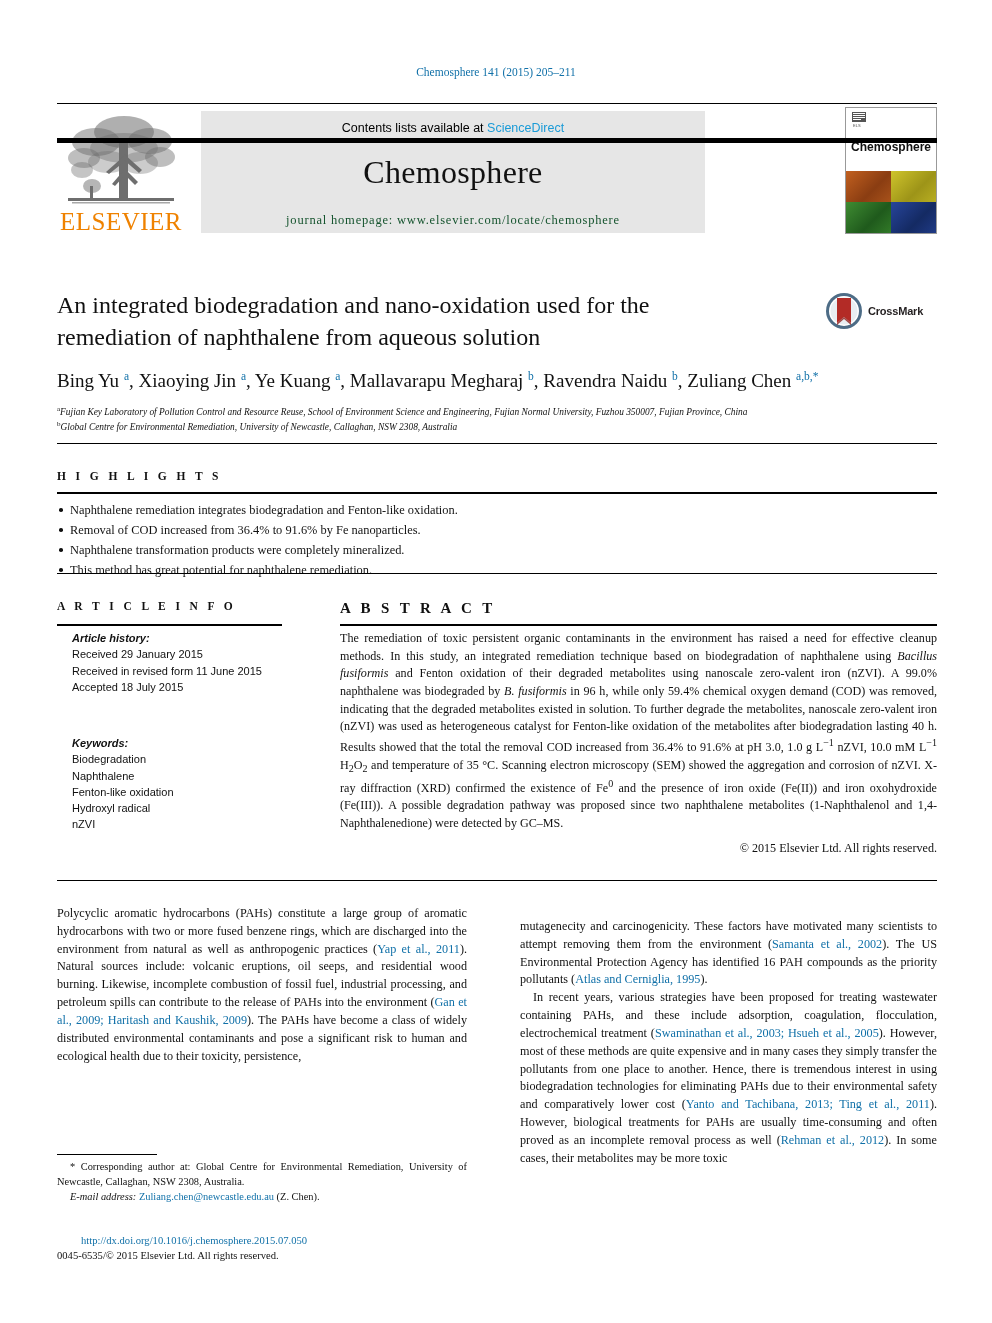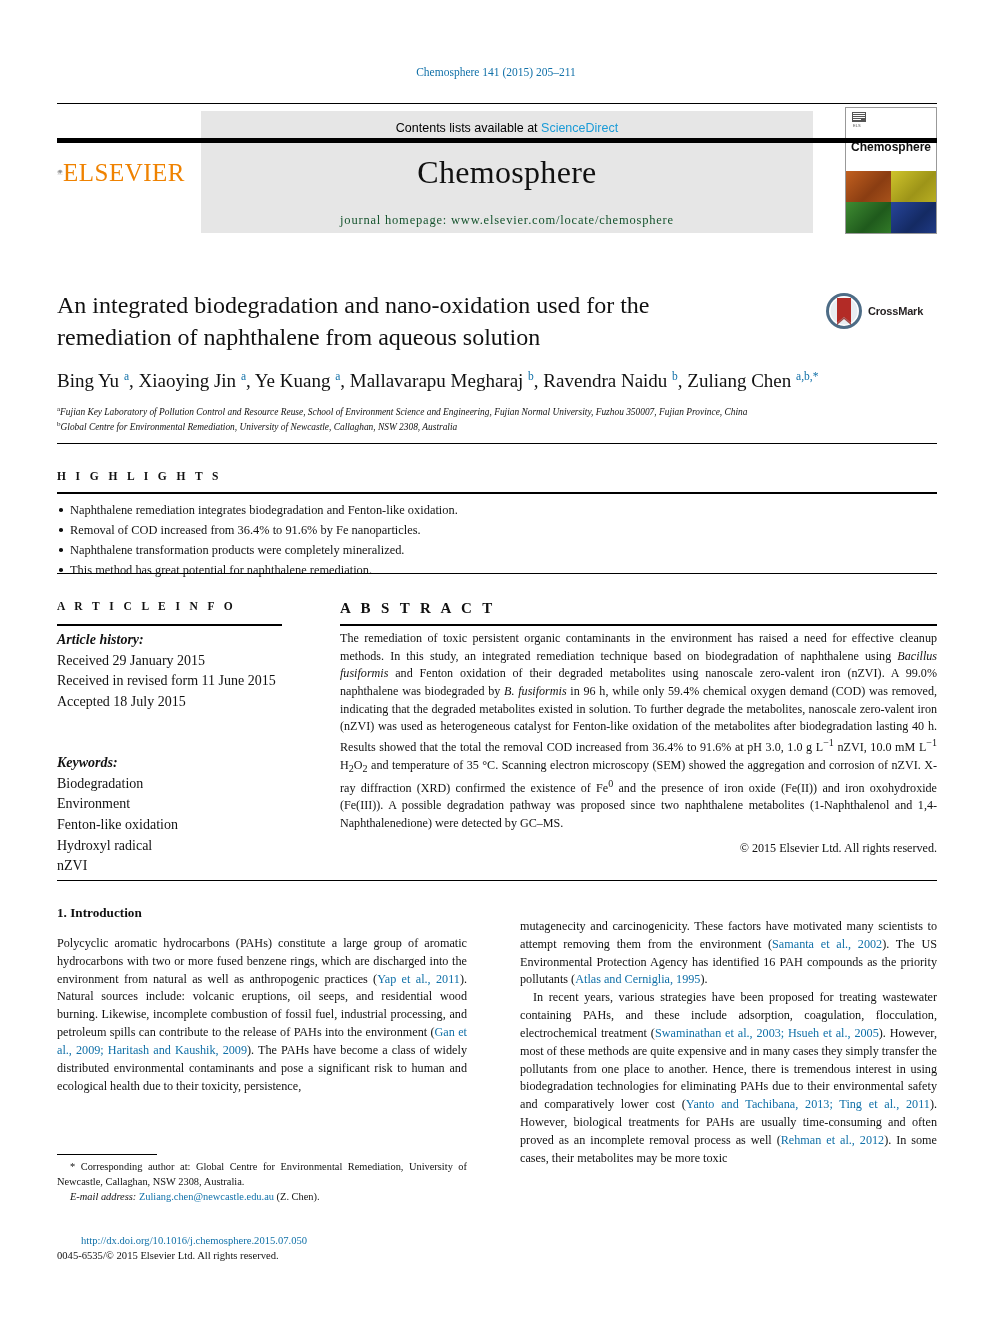--- a/index.html
+++ b/index.html
@@ -43,36 +43,37 @@
   .masthead-rule-top {
     position: absolute;
     top: 0; left: 0; width: 880px;
     border-top: 1.6px solid #000;
   }
   .elsevier-block {
     position: absolute;
     left: 0; top: 6px;
     width: 128px; height: 125px;
     display: flex;
+    flex-direction: column;
     align-items: center;
     justify-content: flex-end;
   }
   .tree-svg { display:block; }
   .elsevier-word {
     font-family: "Liberation Serif", serif;
     font-size: 25px;
     letter-spacing: 0.5px;
     color: #ef8200;
     line-height: 1;
     margin-top: 1px;
   }
   .banner {
     position: absolute;
     left: 144px; top: 8px;
-    width: 612px; height: 122px;
+    width: 504px; height: 122px;
     background: #e6e6e6;
     display: flex;
     flex-direction: column;
     align-items: center;
   }
   .banner-contents {
     margin-top: 10px;
     font-size: 12.5px;
     font-family: "Liberation Sans", sans-serif;
     color: #000;
@@ -214,23 +215,23 @@
   .abs-head {
     position: absolute; left: 340px; top: 600px;
     font-family: "Liberation Serif", serif;
     font-weight: bold; font-size: 15px;
     letter-spacing: 3.4px; color: #111;
   }
   .ai-rule { position: absolute; left: 57px; top: 624px; width: 225px; height: 2.2px; background: #000; }
   .abs-rule { position: absolute; left: 340px; top: 624px; width: 597px; height: 2.2px; background: #000; }
 
   .ai-body {
-    position: absolute; left: 57px; top: 630px; width: 240px;
-    font-family: Liberation Serif, serif;
-    font-size: 14px; line-height: 1.48; color: #111;
+    position: absolute; left: 72px; top: 630px; width: 240px;
+    font-family: Liberation Sans, sans-serif;
+    font-size: 11px; line-height: 1.48; color: #111;
   }
   .ai-label { font-style: italic; font-weight: bold; }
   .ai-gap { height: 40px; }
 
   .abs-body {
     position: absolute; left: 340px; top: 630px; width: 597px;
     font-family: "Liberation Serif", serif;
     font-size: 12.1px; line-height: 1.46; color: #111;
     text-align: justify;
   }
@@ -381,36 +382,35 @@
     <div class="ai-label">Article history:</div>
     <div>
         <div>Received 29 January 2015</div>
         <div>Received in revised form 11 June 2015</div>
         <div>Accepted 18 July 2015</div>
       </div>
     <div class="ai-gap"></div>
     <div class="ai-label">Keywords:</div>
     <div>
         <div>Biodegradation</div>
-        <div>Environment</div>
+        <div>Naphthalene</div>
         <div>Fenton-like oxidation</div>
         <div>Hydroxyl radical</div>
         <div>nZVI</div>
       </div>
   </div>
 
   <div class="abs-body">
     <div>The remediation of toxic persistent organic contaminants in the environment has raised a need for effective cleanup methods. In this study, an integrated remediation technique based on biodegradation of naphthalene using <i>Bacillus fusiformis</i> and Fenton oxidation of their degraded metabolites using nanoscale zero-valent iron (nZVI). A 99.0% naphthalene was biodegraded by <i>B. fusiformis</i> in 96 h, while only 59.4% chemical oxygen demand (COD) was removed, indicating that the degraded metabolites existed in solution. To further degrade the metabolites, nanoscale zero-valent iron (nZVI) was used as heterogeneous catalyst for Fenton-like oxidation of the metabolites after biodegradation lasting 40 h. Results showed that the total the removal COD increased from 36.4% to 91.6% at pH 3.0, 1.0 g L<sup>−1</sup> nZVI, 10.0 mM L<sup>−1</sup> H<sub>2</sub>O<sub>2</sub> and temperature of 35 °C. Scanning electron microscopy (SEM) showed the aggregation and corrosion of nZVI. X-ray diffraction (XRD) confirmed the existence of Fe<sup>0</sup> and the presence of iron oxide (Fe(II)) and iron oxohydroxide (Fe(III)). A possible degradation pathway was proposed since two naphthalene metabolites (1-Naphthalenol and 1,4-Naphthalenedione) were detected by GC–MS.</div>
     <div class="abs-copy">© 2015 Elsevier Ltd. All rights reserved.</div>
   </div>
 
   <div class="rule-thin" style="top:880px;"></div>
 
   <div class="col-left">
-    <div class="sec-head">1. Introduction</div>
     <div>
         <p class="para">Polycyclic aromatic hydrocarbons (PAHs) constitute a large group of aromatic hydrocarbons with two or more fused benzene rings, which are discharged into the environment from natural as well as anthropogenic practices (<span class="cit">Yap et al., 2011</span>). Natural sources include: volcanic eruptions, oil seeps, and residential wood burning. Likewise, incomplete combustion of fossil fuel, industrial processing, and petroleum spills can contribute to the release of PAHs into the environment (<span class="cit">Gan et al., 2009; Haritash and Kaushik, 2009</span>). The PAHs have become a class of widely distributed environmental contaminants and pose a significant risk to human and ecological health due to their toxicity, persistence,</p>
       </div>
   </div>
 
   <div class="col-right">
     <div>
         <p class="para">mutagenecity and carcinogenicity. These factors have motivated many scientists to attempt removing them from the environment (<span class="cit">Samanta et al., 2002</span>). The US Environmental Protection Agency has identified 16 PAH compounds as the priority pollutants (<span class="cit">Atlas and Cerniglia, 1995</span>).</p>
         <p class="para">In recent years, various strategies have been proposed for treating wastewater containing PAHs, and these include adsorption, coagulation, flocculation, electrochemical treatment (<span class="cit">Swaminathan et al., 2003; Hsueh et al., 2005</span>). However, most of these methods are quite expensive and in many cases they simply transfer the pollutants from one place to another. Hence, there is tremendous interest in using biodegradation technologies for eliminating PAHs due to their environmental safety and comparatively lower cost (<span class="cit">Yanto and Tachibana, 2013; Ting et al., 2011</span>). However, biological treatments for PAHs are usually time-consuming and often proved as an incomplete removal process as well (<span class="cit">Rehman et al., 2012</span>). In some cases, their metabolites may be more toxic</p>
       </div>

